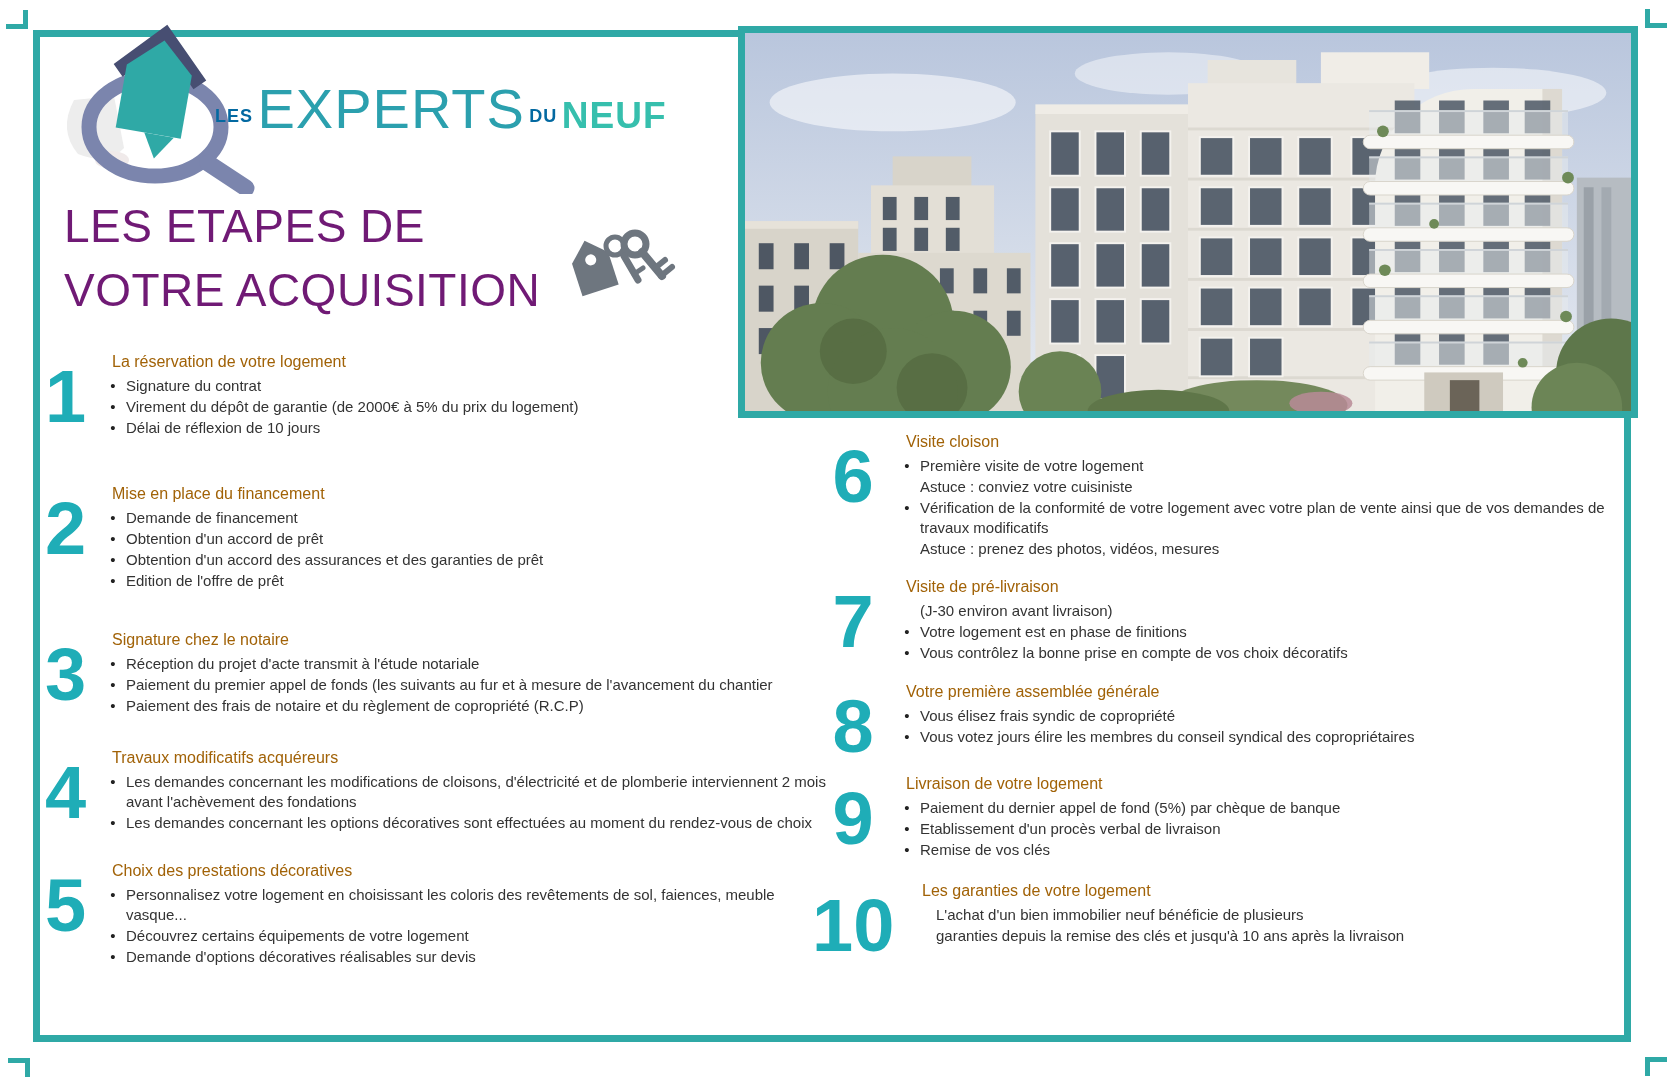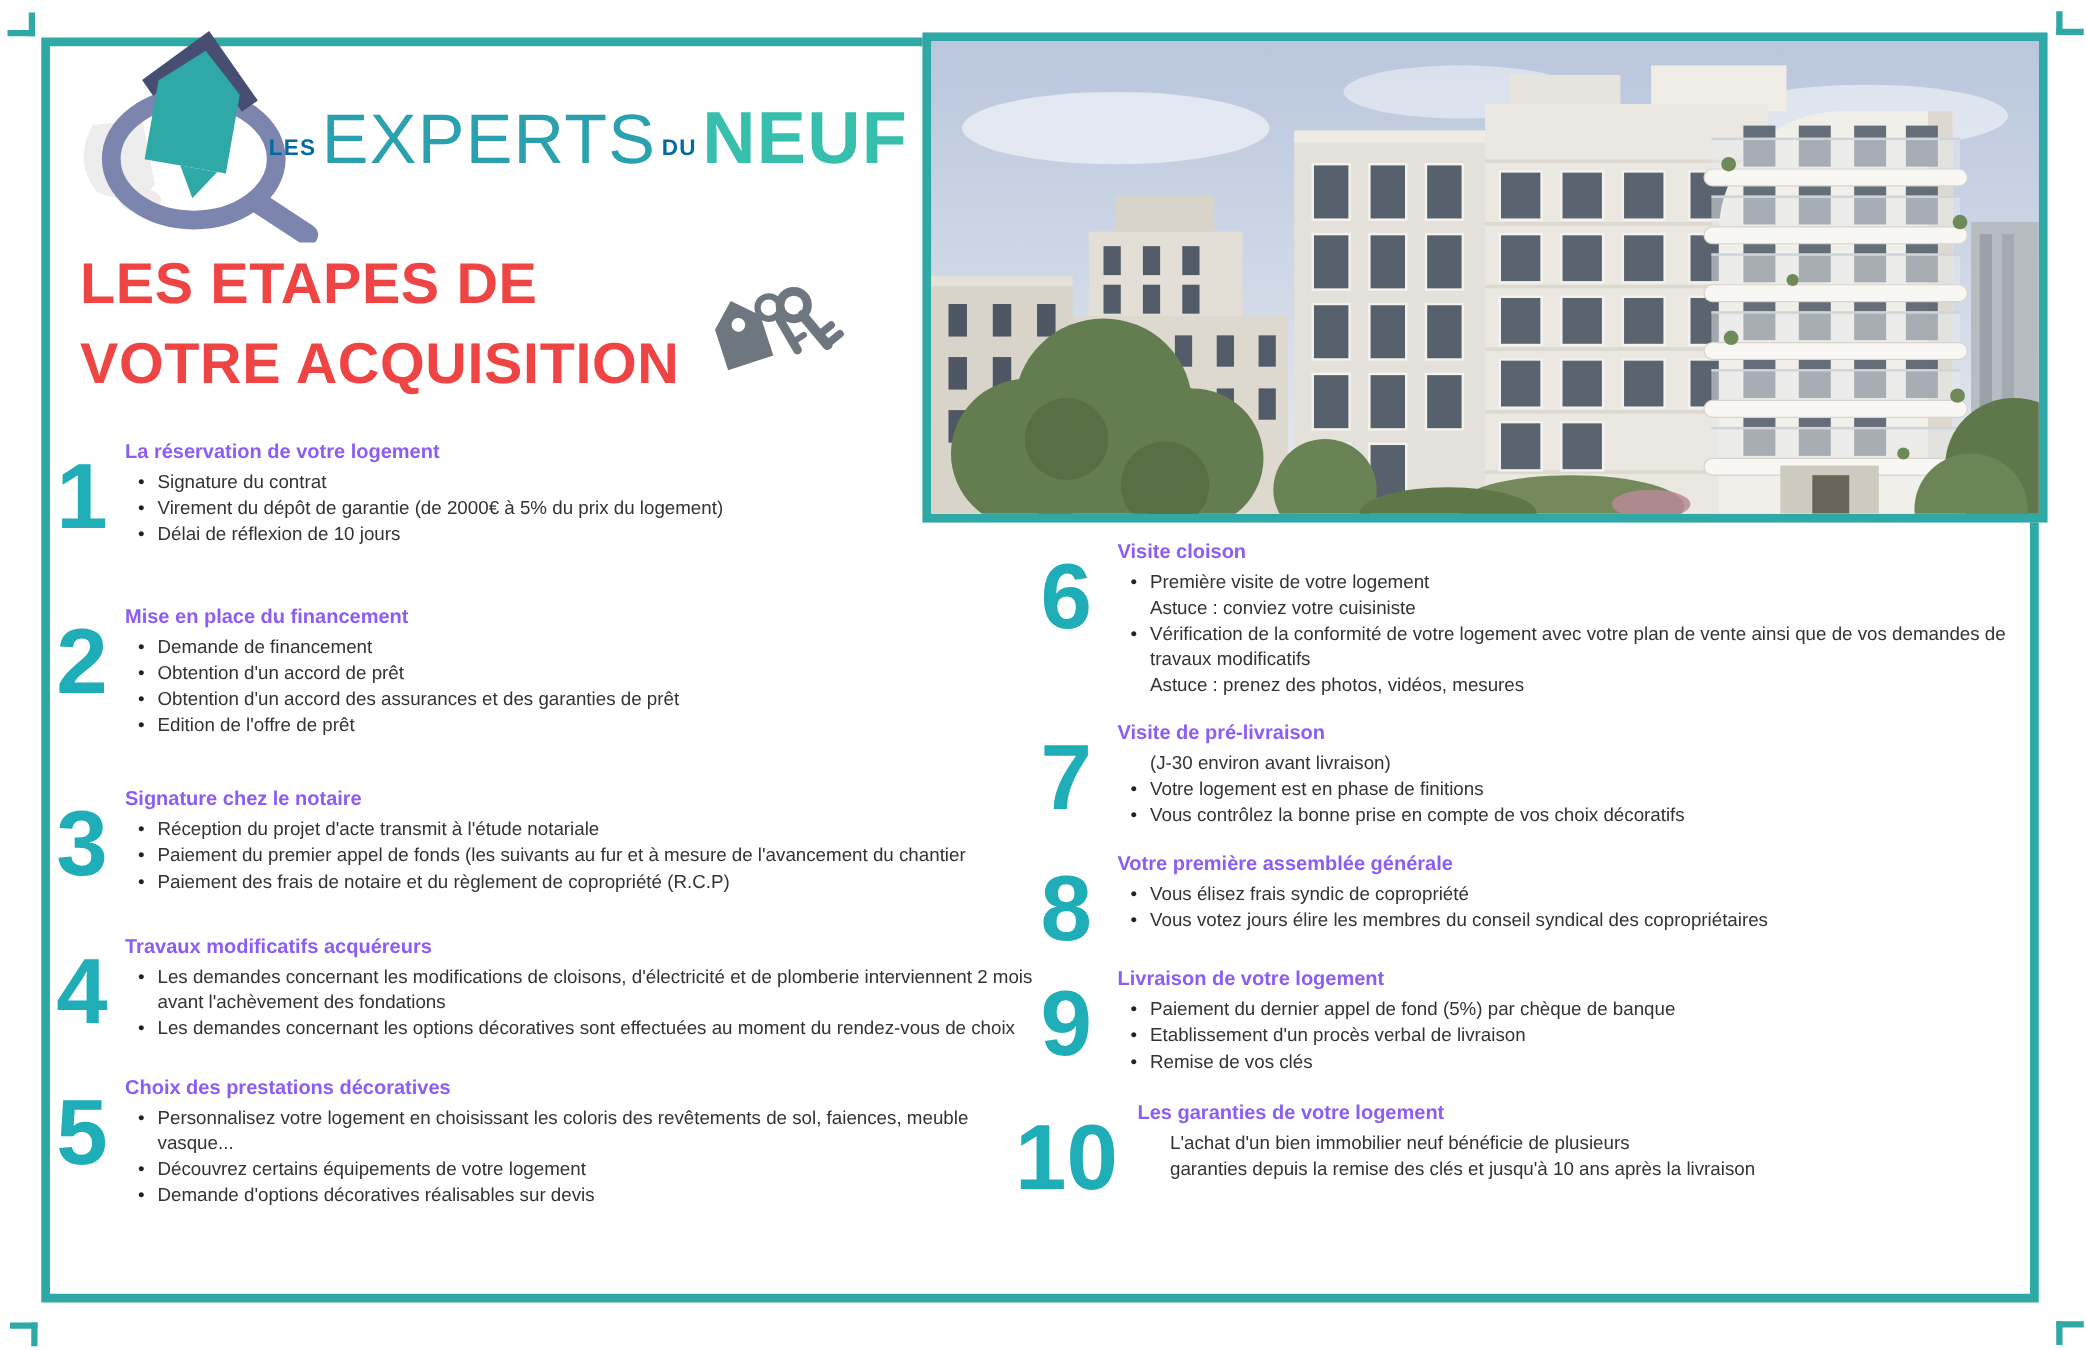--- a/index.html
+++ b/index.html
@@ -13,36 +13,36 @@
   .cm-tl{left:6px;top:10px;border-right:5px solid #2fa9a6;border-bottom:5px solid #2fa9a6;}
   .cm-tr{left:1645px;top:9px;border-left:5px solid #2fa9a6;border-bottom:5px solid #2fa9a6;}
   .cm-bl{left:8px;top:1058px;border-top:5px solid #2fa9a6;border-right:5px solid #2fa9a6;}
   .cm-br{left:1645px;top:1057px;border-top:5px solid #2fa9a6;border-left:5px solid #2fa9a6;}
   
   .logo{position:absolute;left:52px;top:0px;width:660px;height:190px;z-index:3;}
   .logo-mark{position:absolute;left:0;top:4px;}
   .logo-text{position:absolute;left:163px;top:76px;white-space:nowrap;}
   .logo-text .sm-word{font-size:18px;font-weight:600;color:#0369a1;letter-spacing:1px;vertical-align:6px;text-align:right;}
   .logo-text .big1{font-size:56px;font-weight:400;color:#2ba0ae;letter-spacing:1px;}
-  .logo-text .big2{font-size:59px;font-weight:700;color:#36bfad;letter-spacing:1px;}
+  .logo-text .big2{font-size:37px;font-weight:700;color:#36bfad;letter-spacing:1px;}
   
   .main-title{position:absolute;left:64px;top:194px;z-index:3;
-              font-size:46px;line-height:64px;font-weight:700;color:#ef4444;letter-spacing:0.5px;}
+              font-size:46px;line-height:64px;font-weight:400;color:#701a75;letter-spacing:0.5px;}
   .keys{position:absolute;left:556px;top:218px;z-index:3;}
   
   .photo{position:absolute;left:738px;top:26px;width:900px;height:392px;
          border:7px solid #2fa9a6;box-sizing:border-box;z-index:2;background:#cdd7e6;}
   .photo svg{display:block;width:100%;height:100%;}
   
   .step{position:absolute;display:flex;align-items:flex-start;z-index:2;}
   .num{flex:none;font-size:74px;font-weight:700;color:#1fadb7;line-height:1;margin-top:8px;}
   .step-l .num{width:55px;text-align:left;}
   .step-r .num{width:82px;text-align:center;}
   .sbody{flex:1;min-width:0;}
-  .sh{font-weight:700;font-size:16px;color:#8b5cf6;margin:0 0 4px 0;line-height:20px;}
+  .sh{font-weight:400;font-size:16px;color:#a16207;margin:0 0 4px 12px;line-height:20px;}
   .sli{display:flex;font-size:15px;line-height:19.5px;color:#333;margin-bottom:1.5px;}
   .sm{flex:none;width:26px;text-align:center;color:#222;}
   .st{flex:1;min-width:0;}
 </style>
 </head>
 <body>
 
 <div class="poster">
 
   <div class="frame"></div>

